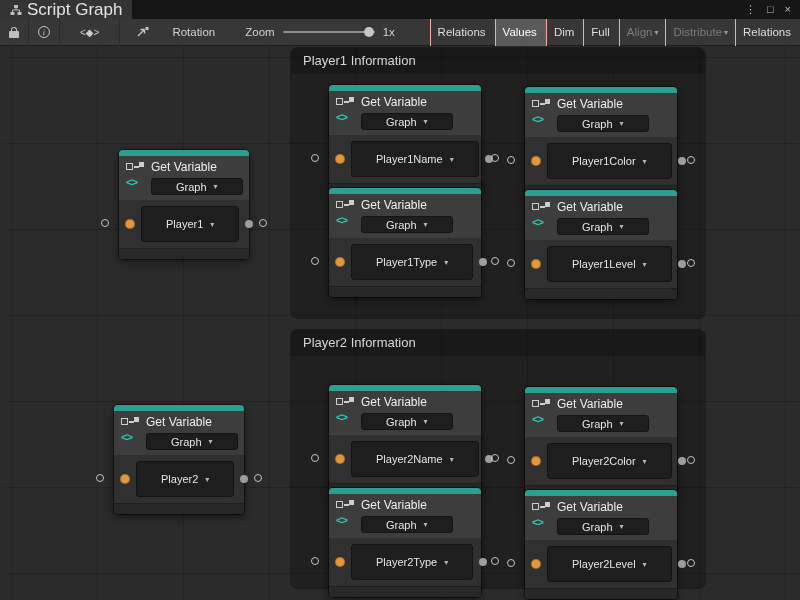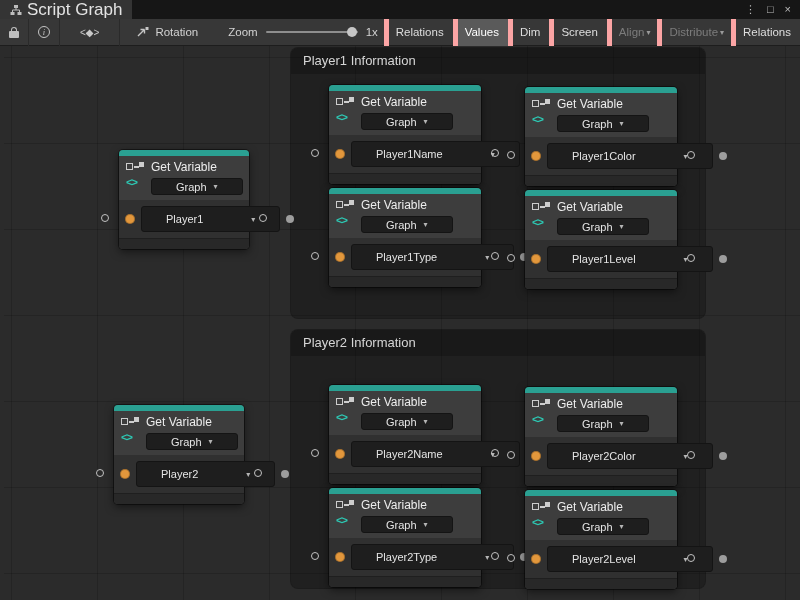--- a/index.html
+++ b/index.html
@@ -25,27 +25,27 @@
   .tbtn { height:27px; display:flex; align-items:center; justify-content:center;
           padding:0 9px; border-right:1px solid #2a2a2a; }
   .tbtn.wide { padding:0 20px; }
   .lockicon { position:relative; width:10px; height:7px; background:#bfbfbf; border-radius:1px; margin-top:5px; }
   .lockicon::before { content:""; position:absolute; left:2px; top:-4.5px; width:4px; height:4px;
                       border:1.5px solid #bfbfbf; border-bottom:none; border-radius:3px 3px 0 0; }
   .infoicon { width:12px; height:12px; border:1px solid #c4c4c4; border-radius:50%;
               display:flex; align-items:center; justify-content:center;
               font-size:8.5px; font-style:italic; color:#c4c4c4; font-family:"Liberation Serif", serif; }
   .portsicon { font-size:10px; color:#c9c9c9; letter-spacing:0; }
-  .rot { display:flex; align-items:center; gap:6px; margin-left:16px; color:#d2d2d2; }
+  .rot { display:flex; align-items:center; gap:23px; margin-left:16px; color:#d2d2d2; }
   .zoomlbl { margin-left:30px; color:#d2d2d2; }
   .ztrack { width:92px; height:2px; background:#8e8e8e; border-radius:1px; position:relative; margin:0 8px; }
   .zknob { position:absolute; right:1px; top:-4px; width:10px; height:10px; border-radius:50%; background:#c6c6c6; }
   .zval { color:#d2d2d2; margin-right:4px; }
   .viewbtns { margin-left:auto; display:flex; height:27px; }
-  .vbtn { display:flex; align-items:center; padding:0 7px; border-left:5px solid #fca5a5;
+  .vbtn { display:flex; align-items:center; padding:0 7px; border-left:1px solid #fca5a5;
           color:#dedede; white-space:nowrap; }
   .vbtn .vcaret { font-size:8px; margin-left:2px; color:#9a9a9a; }
   .vbtn.active { background:#5a5a5a; color:#fff;justify-content:center; }
   .vbtn.disabled { color:#7c7c7c; }
 
   
   .canvas { position:absolute; top:46px; left:4px; width:800px; height:554px;
             background-color:#2b2b2b;
             background-image:
               linear-gradient(to right, rgba(0,0,0,0.16) 1px, transparent 1px),
@@ -71,21 +71,21 @@
   .vicon .is { position:absolute; left:13px; top:0; width:4.5px; height:4.5px; background:#cdcdcd; }
   .vicon .ic { position:absolute; left:0; bottom:0; color:#2dc9b4; font-weight:bold;
                font-size:11px; line-height:11px; letter-spacing:-1px; }
   .ntitle { font-size:12px; color:#ededed; line-height:15px; display:block; }
   .dd { background:#1e1e1e; border:1px solid #141414; border-radius:3px; color:#e5e5e5;
         font-size:11px; display:inline-flex; align-items:center; height:17px; padding:0 24px; }
   .dd .caret { font-size:8px; color:#b5b5b5; margin-left:7px; }
   .dd.kind { margin-top:3px; }
   .nports { position:relative; background:#303030; display:flex; align-items:center;
             padding:6px 6px; gap:6px; }
-  .dd.var { flex:1; height:26px; justify-content:flex-start;gap:41px; }
+  .dd.var { flex:1; height:36px; justify-content:flex-start; }
   .pdot { width:10px; height:10px; border-radius:50%; background:#e2973c; flex-shrink:0;
           box-shadow:inset 0 0 0 1px rgba(0,0,0,0.25); }
   .gdot { width:8px; height:8px; border-radius:50%; background:#9d9d9d; flex-shrink:0; }
   .ring { position:absolute; width:8px; height:8px; border:1.5px solid #c2c2c2;
           border-radius:50%; top:50%; margin-top:-5.5px; }
   .ring.l { left:-18px; }
   .ring.r { right:-18px; }
   .nfoot { height:11px; background:#282828; border-top:1px solid #1f1f1f; border-radius:0 0 4px 4px; }
 </style>
 </head>
@@ -139,21 +139,21 @@
       </div>
     <div class="vbtn active">
         <span>Values</span>
         <span class="vcaret"></span>
       </div>
     <div class="vbtn">
         <span>Dim</span>
         <span class="vcaret"></span>
       </div>
     <div class="vbtn">
-        <span>Screen</span>
+        <span>Full</span>
         <span class="vcaret"></span>
       </div>
     <div class="vbtn disabled">
         <span>Align</span>
         <span class="vcaret">▾</span>
       </div>
     <div class="vbtn disabled">
         <span>Distribute</span>
         <span class="vcaret">▾</span>
       </div>

